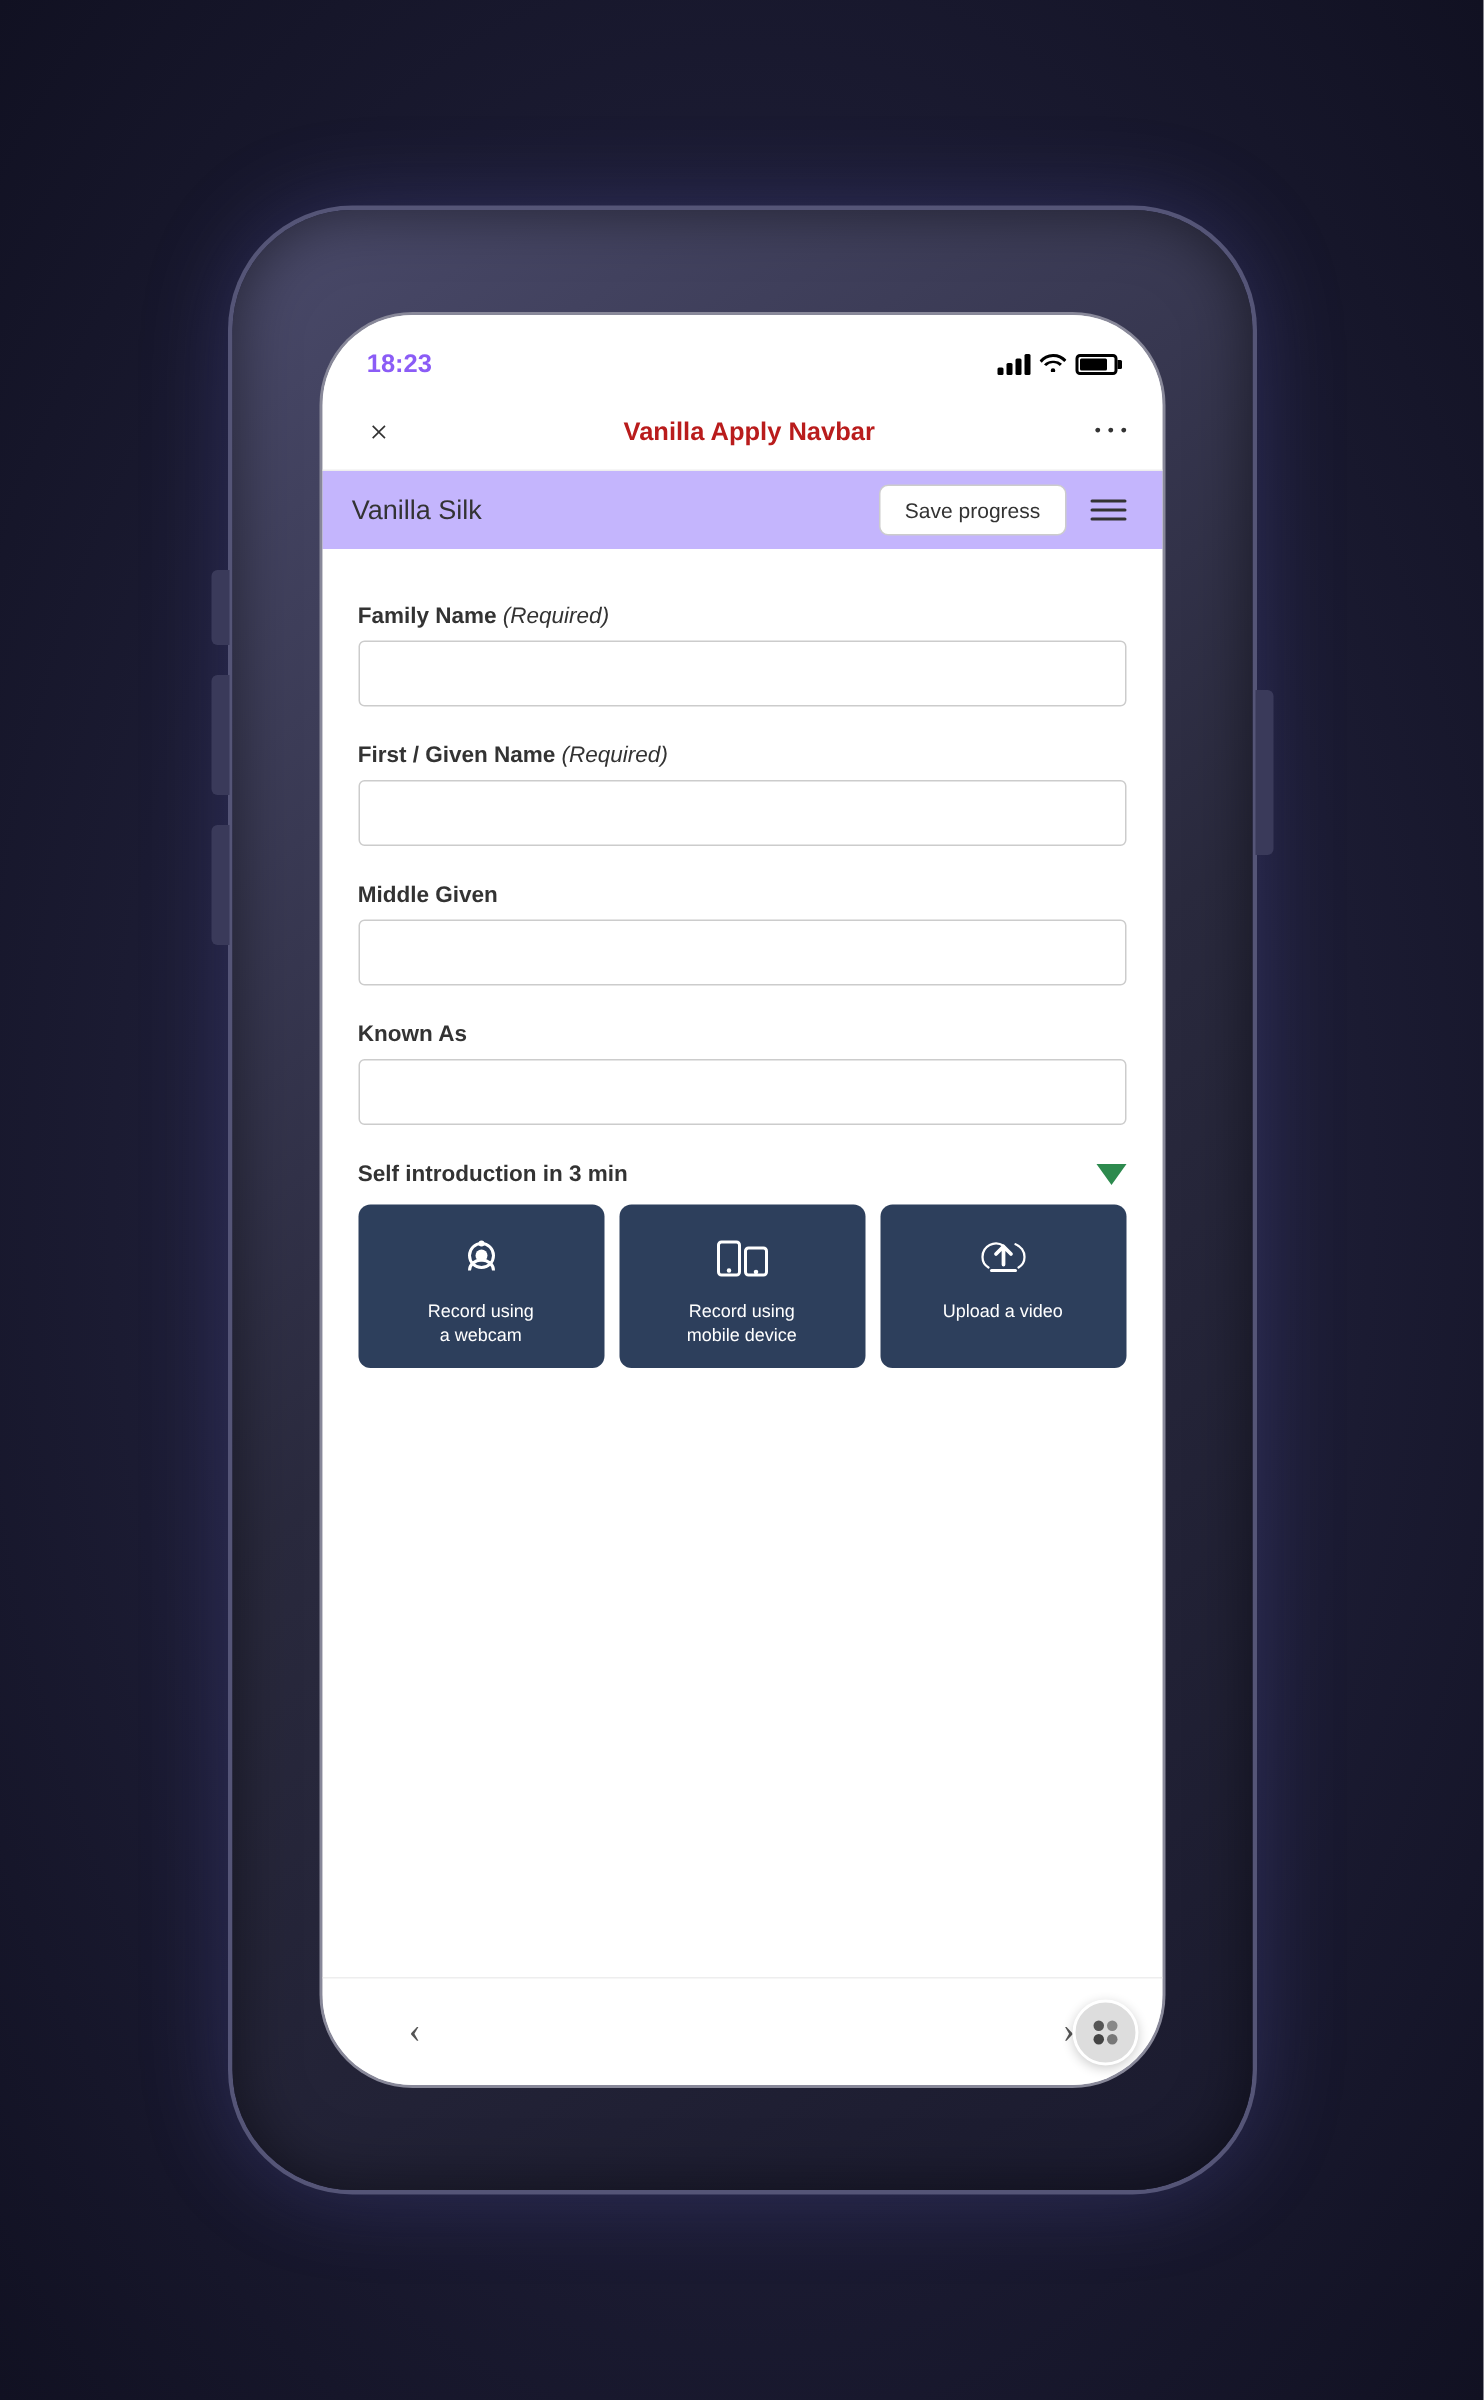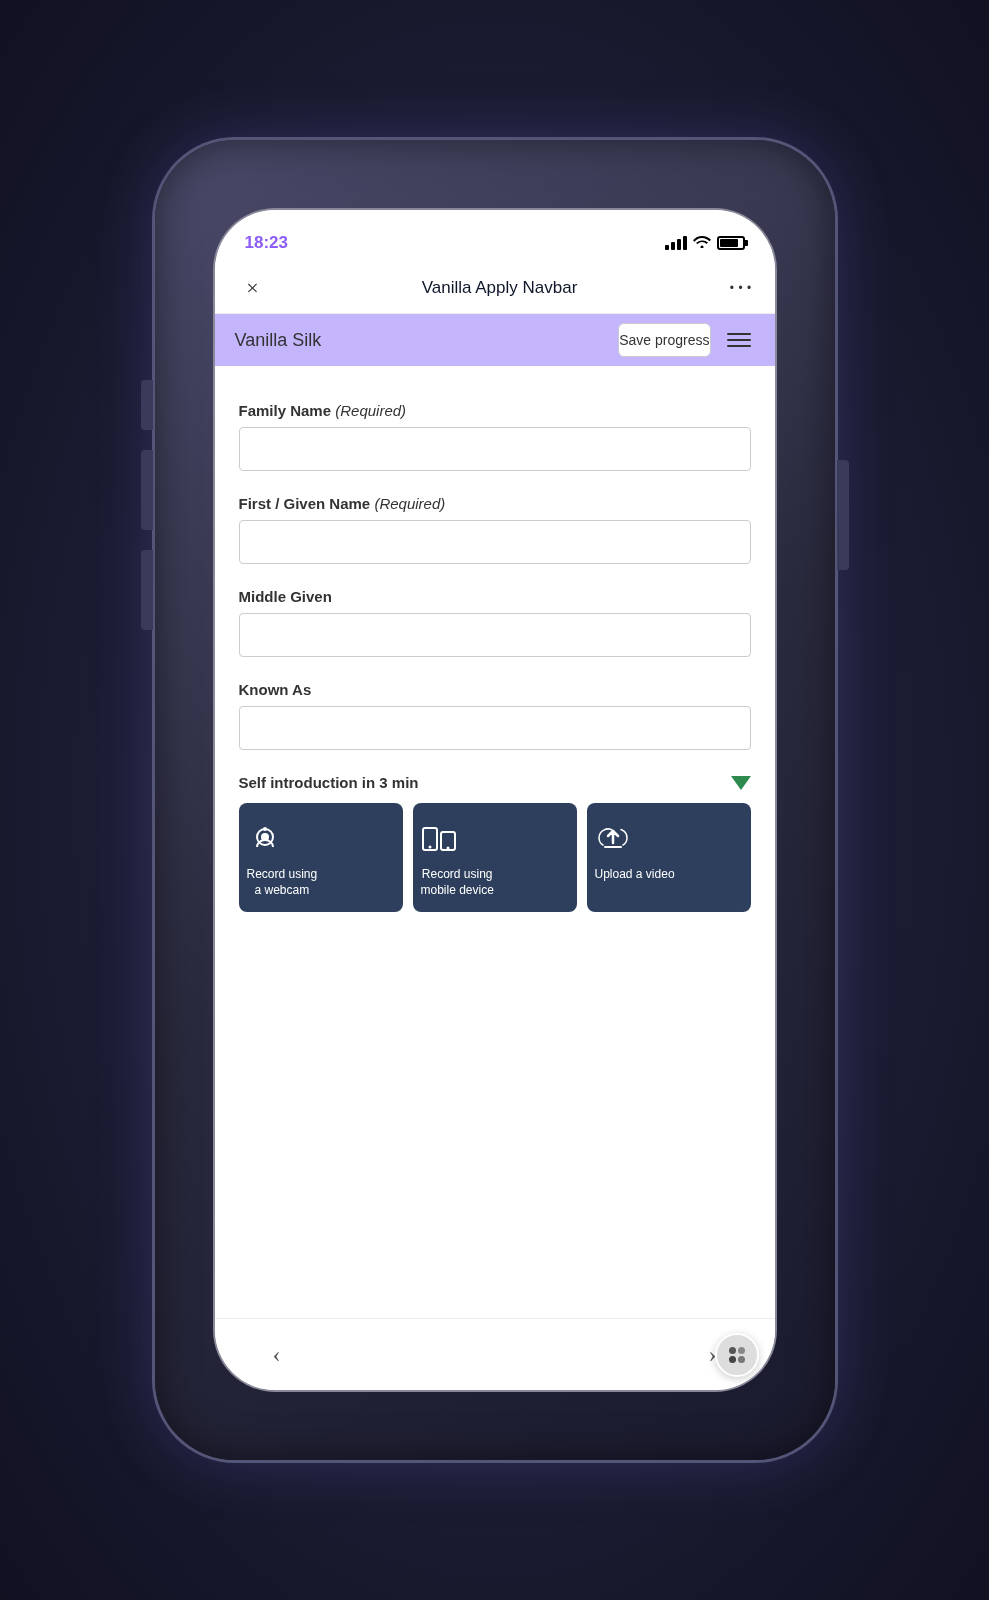--- a/index.html
+++ b/index.html
@@ -171,22 +171,22 @@
       width: 36px;
       height: 36px;
       display: flex;
       align-items: center;
       justify-content: center;
     }
 
     .navbar-title {
       font-family: -apple-system, BlinkMacSystemFont, 'Segoe UI', sans-serif;
       font-size: 17px;
-      font-weight: 400;
-      color: #0f172a;
+      font-weight: 700;
+      color: #b91c1c;
     }
 
     .more-btn {
       font-size: 20px;
       color: #333;
       cursor: pointer;
       letter-spacing: 2px;
       font-weight: bold;
     }
 
@@ -211,21 +211,21 @@
     .sub-header-right {
       display: flex;
       align-items: center;
       gap: 12px;
     }
 
     .save-progress-btn {
       background: white;
       border: 1px solid #ccc;
       border-radius: 6px;
-      padding: 8px 0;
+      padding: 8px 16px;
       font-size: 14px;
       font-family: -apple-system, BlinkMacSystemFont, 'Segoe UI', sans-serif;
       color: #333;
       cursor: pointer;
     }
 
     .hamburger-btn {
       font-size: 24px;
       color: #333;
       cursor: pointer;
@@ -343,21 +343,21 @@
     }
 
     .video-option-btn {
       flex: 1;
       background: #2d3f5c;
       border: none;
       border-radius: 8px;
       padding: 18px 8px 14px 8px;
       display: flex;
       flex-direction: column;
-      align-items: flex-start;
+      align-items: center;
       gap: 10px;
       cursor: pointer;
       color: white;
     }
 
     .video-option-icon {
       width: 36px;
       height: 36px;
       display: flex;
       align-items: center;

